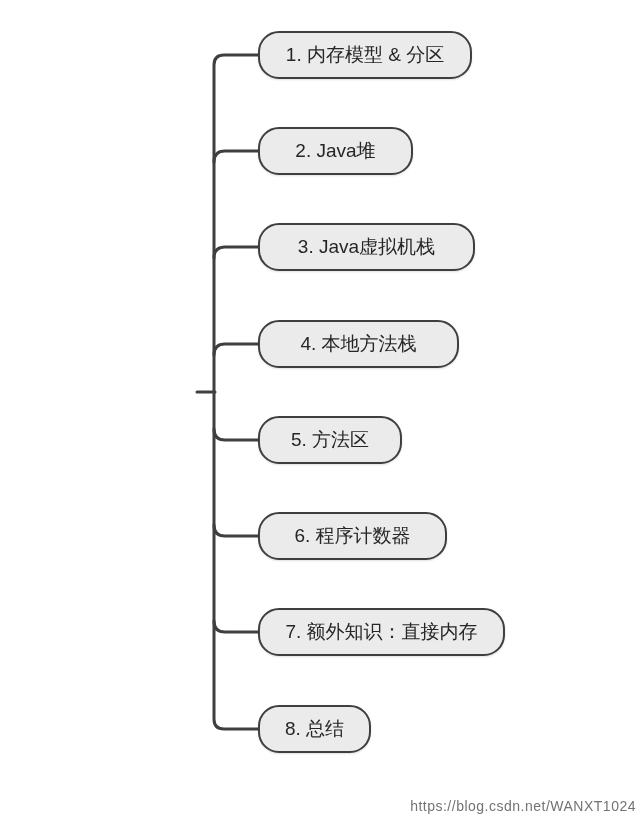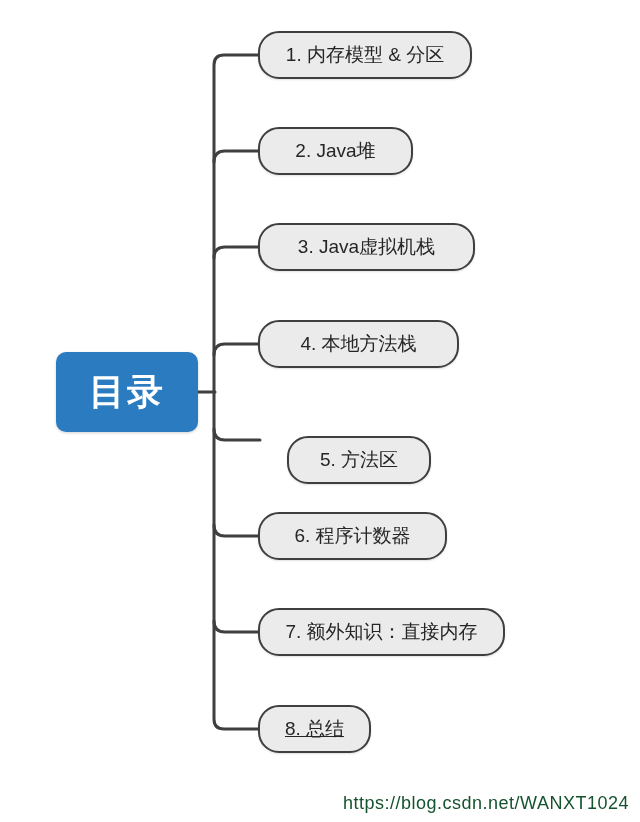--- a/index.html
+++ b/index.html
@@ -60,30 +60,30 @@
     color: #262626;
     font-size: 19px;
     white-space: nowrap;
     box-shadow: 0 1px 2px rgba(0,0,0,0.12);
     cursor: pointer;
   }
   .n1 { top: 31px;  width: 214px; }
   .n2 { top: 127px; width: 155px; }
   .n3 { top: 223px; width: 217px; }
   .n4 { top: 320px; width: 201px; }
-  .n5 { top: 436px; width: 144px; margin-left: 29px; }
+  .n5 { top: 416px; width: 144px; }
   .n6 { top: 512px; width: 189px; }
   .n7 { top: 608px; width: 247px; }
-  .n8 { top: 705px; width: 113px; text-decoration: underline; }
+  .n8 { top: 705px; width: 113px; }
   .watermark {
     position: absolute;
-    right: 11px;
+    right: 4px;
     bottom: 8px;
-    font-size: 18px;
-    color: #14532d;
+    font-size: 14px;
+    color: #737373;
     letter-spacing: 0.5px;
     user-select: none;
   }
 </style>
 </head>
 <body>
 
 <div id="canvas">
 
   <svg class="connectors" viewBox="0 0 640 822" xmlns="http://www.w3.org/2000/svg" fill="none" stroke="#3F3F3F" stroke-width="3" stroke-linecap="round">
@@ -94,23 +94,20 @@
 
     <path d="M 214 162 Q 214 151 225 151 H 260"></path>
     <path d="M 214 258 Q 214 247 225 247 H 260"></path>
     <path d="M 214 355 Q 214 344 225 344 H 260"></path>
 
     <path d="M 214 429 Q 214 440 225 440 H 260"></path>
     <path d="M 214 525 Q 214 536 225 536 H 260"></path>
     <path d="M 214 621 Q 214 632 225 632 H 260"></path>
   </svg>
 
-  <div class="root-node">
-    <span>目录</span>
-  </div>
 
   <div class="topic-node n1">
     <span>1. 内存模型 &amp; 分区</span>
   </div>
   <div class="topic-node n2">
     <span>2. Java堆</span>
   </div>
   <div class="topic-node n3">
     <span>3. Java虚拟机栈</span>
   </div>

